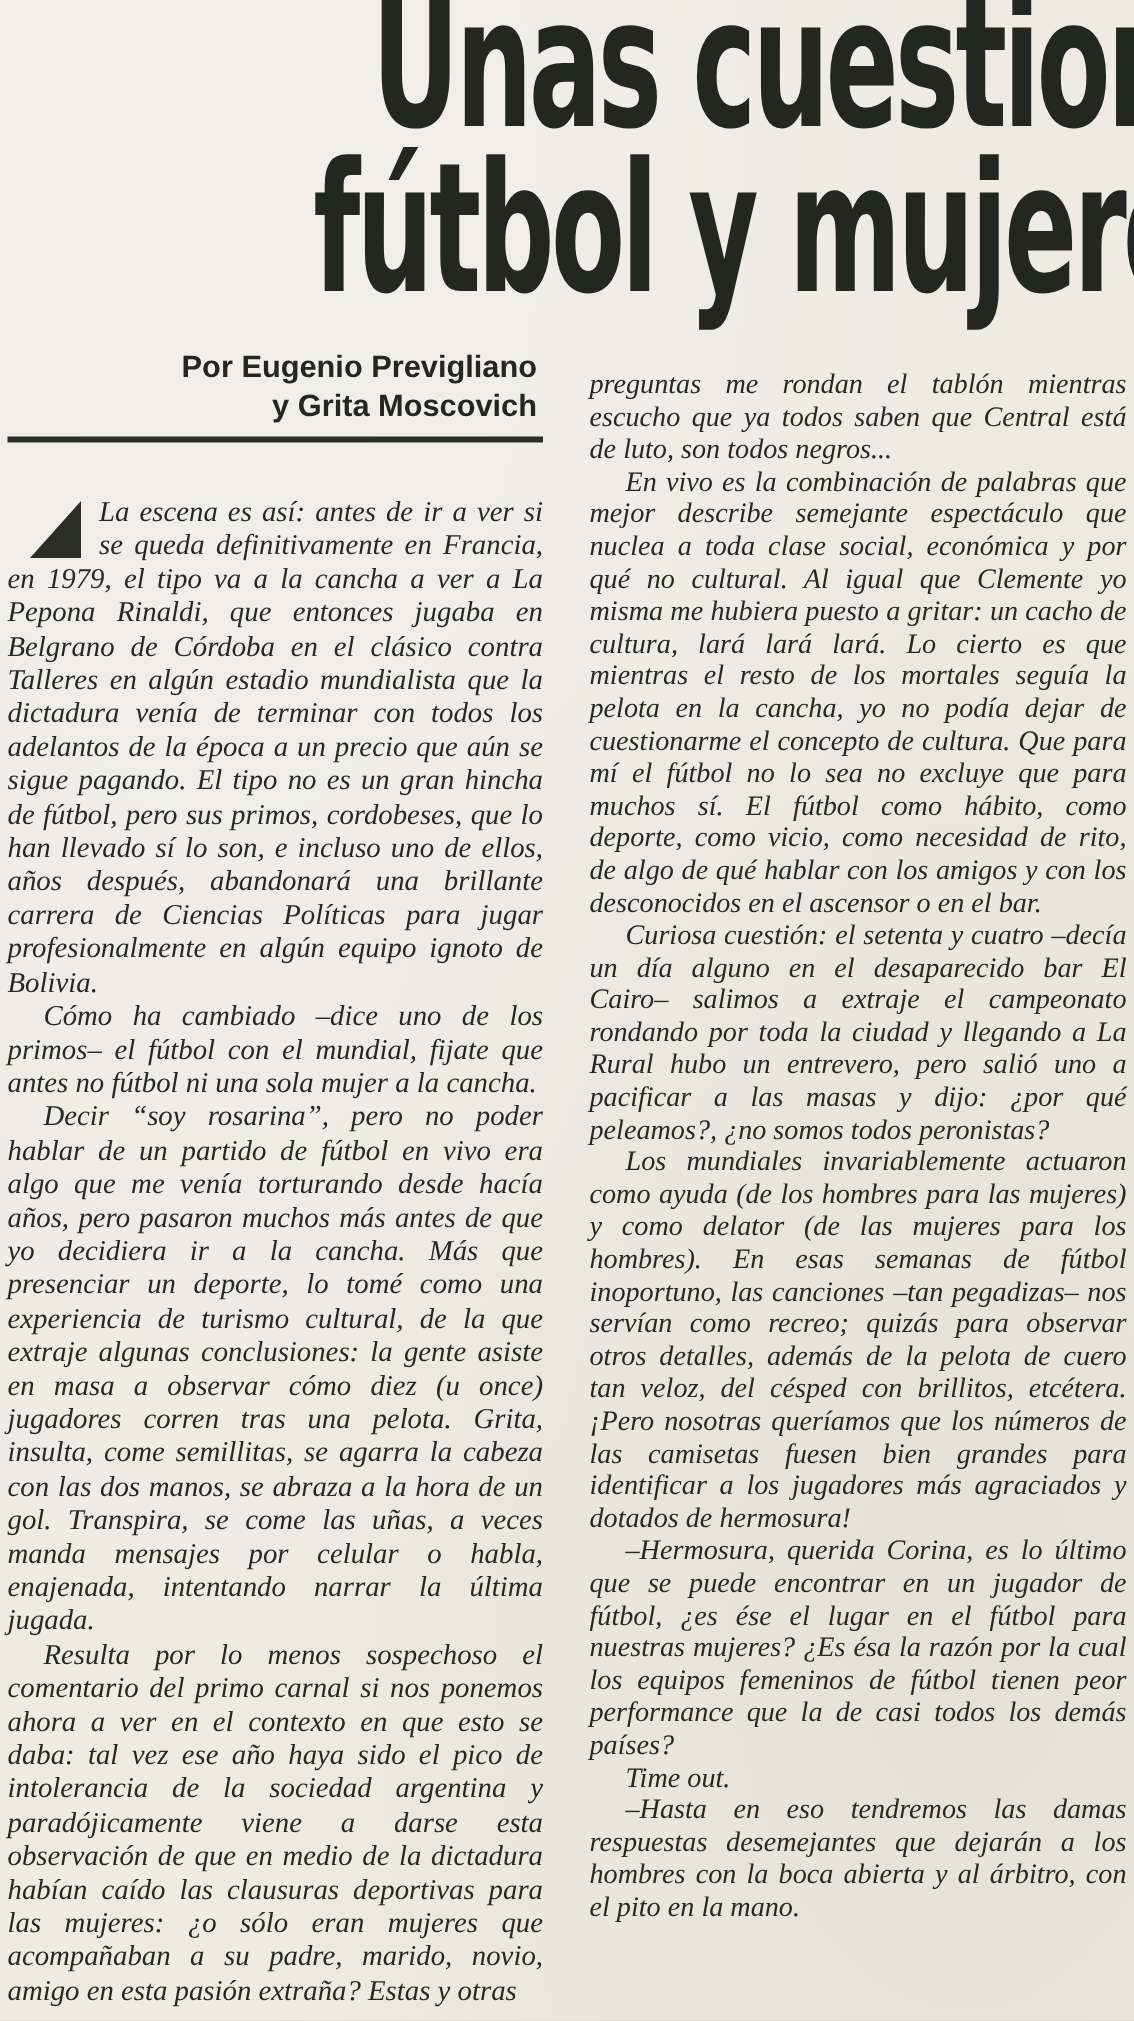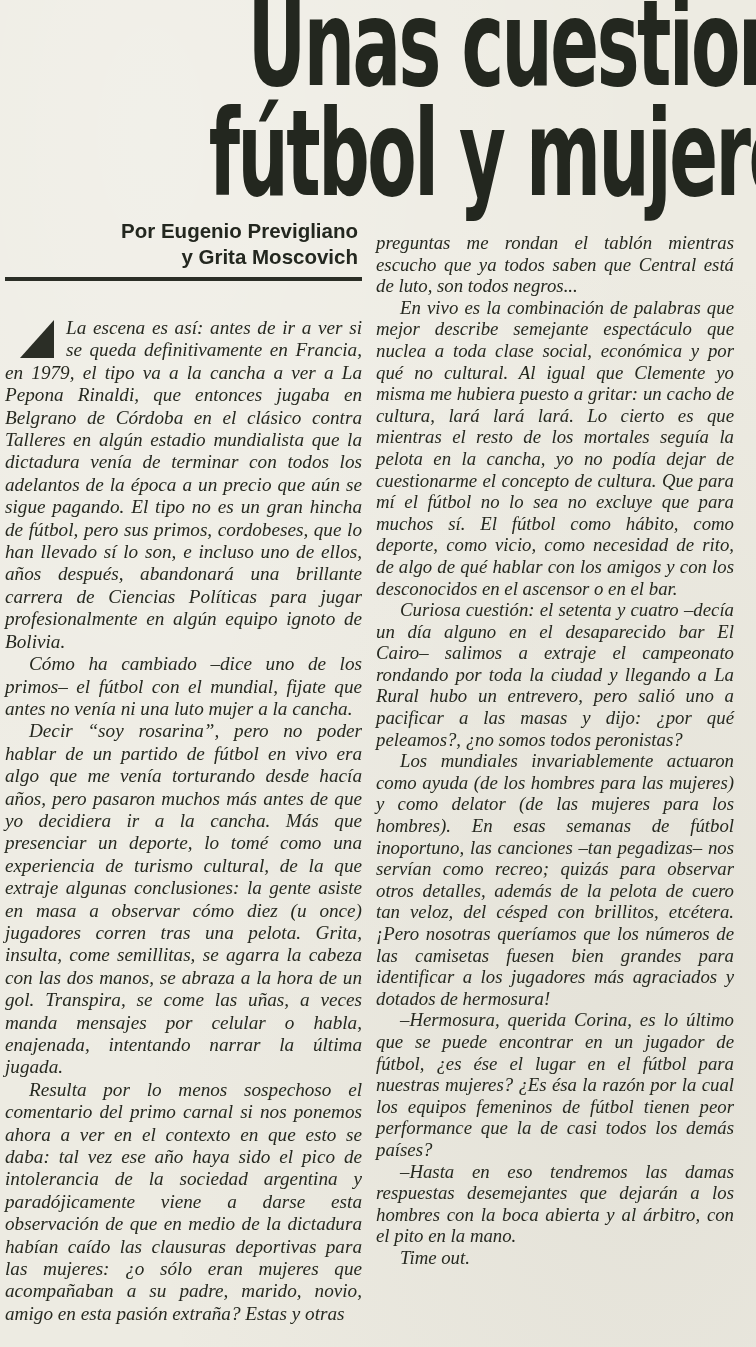--- a/index.html
+++ b/index.html
@@ -38,23 +38,23 @@
   }
   .hl-inner {
     display: inline-block;
     transform: scaleX(0.60);
     transform-origin: 50% 0;
     letter-spacing: -0.035em;
   }
   
   .columns {
     display: flex;
-    gap: 14px;
+    gap: 31px;
     padding: 0 1px 0 5px;
-    margin-top: 10px;
+    margin-top: 24px;
   }
   .col {
     font-family: "Liberation Serif", "DejaVu Serif", serif;
     text-align: justify;
     color: var(--ink);
     hyphens: auto;
     -webkit-hyphens: auto;
   }
   .col-left  { width: 357px; font-size: 19.2px; line-height: 22.4px; }
   .col-right { width: 358px; font-size: 18.8px; line-height: 21.6px; padding-top: 14px; }
@@ -106,29 +106,29 @@
 
       <div class="byline-block">
         <div class="byline-text">
           <div>Por Eugenio Previgliano</div>
           <div>y Grita Moscovich</div>
         </div>
         <div class="byline-rule"></div>
       </div>
 
       <p class="para"><span class="tri"></span><span>La escena es así: antes de ir a ver si se queda definitivamente en Francia, en 1979, el tipo va a la cancha a ver a La Pepona Rinaldi, que entonces jugaba en Belgrano de Córdoba en el clásico contra Talleres en algún estadio mundialista que la dictadura venía de terminar con todos los adelantos de la época a un precio que aún se sigue pagando. El tipo no es un gran hincha de fútbol, pero sus primos, cordobeses, que lo han llevado sí lo son, e incluso uno de ellos, años después, abandonará una brillante carrera de Ciencias Políticas para jugar profesionalmente en algún equipo ignoto de Bolivia.</span></p>
-      <p class="para indent">Cómo ha cambiado –dice uno de los primos– el fútbol con el mundial, fijate que antes no venía ni una luto mujer a la cancha.</p>
+      <p class="para indent">Cómo ha cambiado –dice uno de los primos– el fútbol con el mundial, fijate que antes no fútbol ni una sola mujer a la cancha.</p>
       <p class="para indent">Decir “soy rosarina”, pero no poder hablar de un partido de fútbol en vivo era algo que me venía torturando desde hacía años, pero pasaron muchos más antes de que yo decidiera ir a la cancha. Más que presenciar un deporte, lo tomé como una experiencia de turismo cultural, de la que extraje algunas conclusiones: la gente asiste en masa a observar cómo diez (u once) jugadores corren tras una pelota. Grita, insulta, come semillitas, se agarra la cabeza con las dos manos, se abraza a la hora de un gol. Transpira, se come las uñas, a veces manda mensajes por celular o habla, enajenada, intentando narrar la última jugada.</p>
       <p class="para indent">Resulta por lo menos sospechoso el comentario del primo carnal si nos ponemos ahora a ver en el contexto en que esto se daba: tal vez ese año haya sido el pico de intolerancia de la sociedad argentina y paradójicamente viene a darse esta observación de que en medio de la dictadura habían caído las clausuras deportivas para las mujeres: ¿o sólo eran mujeres que acompañaban a su padre, marido, novio, amigo en esta pasión extraña? Estas y otras</p>
     </div>
 
     <div class="col col-right" lang="es">
       <p class="para">preguntas me rondan el tablón mientras escucho que ya todos saben que Central está de luto, son todos negros...</p>
       <p class="para indent">En vivo es la combinación de palabras que mejor describe semejante espectáculo que nuclea a toda clase social, económica y por qué no cultural. Al igual que Clemente yo misma me hubiera puesto a gritar: un cacho de cultura, lará lará lará. Lo cierto es que mientras el resto de los mortales seguía la pelota en la cancha, yo no podía dejar de cuestionarme el concepto de cultura. Que para mí el fútbol no lo sea no excluye que para muchos sí. El fútbol como hábito, como deporte, como vicio, como necesidad de rito, de algo de qué hablar con los amigos y con los desconocidos en el ascensor o en el bar.</p>
       <p class="para indent">Curiosa cuestión: el setenta y cuatro –decía un día alguno en el desaparecido bar El Cairo– salimos a extraje el campeonato rondando por toda la ciudad y llegando a La Rural hubo un entrevero, pero salió uno a pacificar a las masas y dijo: ¿por qué peleamos?, ¿no somos todos peronistas?</p>
       <p class="para indent">Los mundiales invariablemente actuaron como ayuda (de los hombres para las mujeres) y como delator (de las mujeres para los hombres). En esas semanas de fútbol inoportuno, las canciones –tan pegadizas– nos servían como recreo; quizás para observar otros detalles, además de la pelota de cuero tan veloz, del césped con brillitos, etcétera. ¡Pero nosotras queríamos que los números de las camisetas fuesen bien grandes para identificar a los jugadores más agraciados y dotados de hermosura!</p>
       <p class="para indent">–Hermosura, querida Corina, es lo último que se puede encontrar en un jugador de fútbol, ¿es ése el lugar en el fútbol para nuestras mujeres? ¿Es ésa la razón por la cual los equipos femeninos de fútbol tienen peor performance que la de casi todos los demás países?</p>
+      <p class="para indent">Time out.</p>
       <p class="para indent">–Hasta en eso tendremos las damas respuestas desemejantes que dejarán a los hombres con la boca abierta y al árbitro, con el pito en la mano.</p>
-      <p class="para indent">Time out.</p>
     </div>
 
   </div>
 </div>
 
 </body></html>

